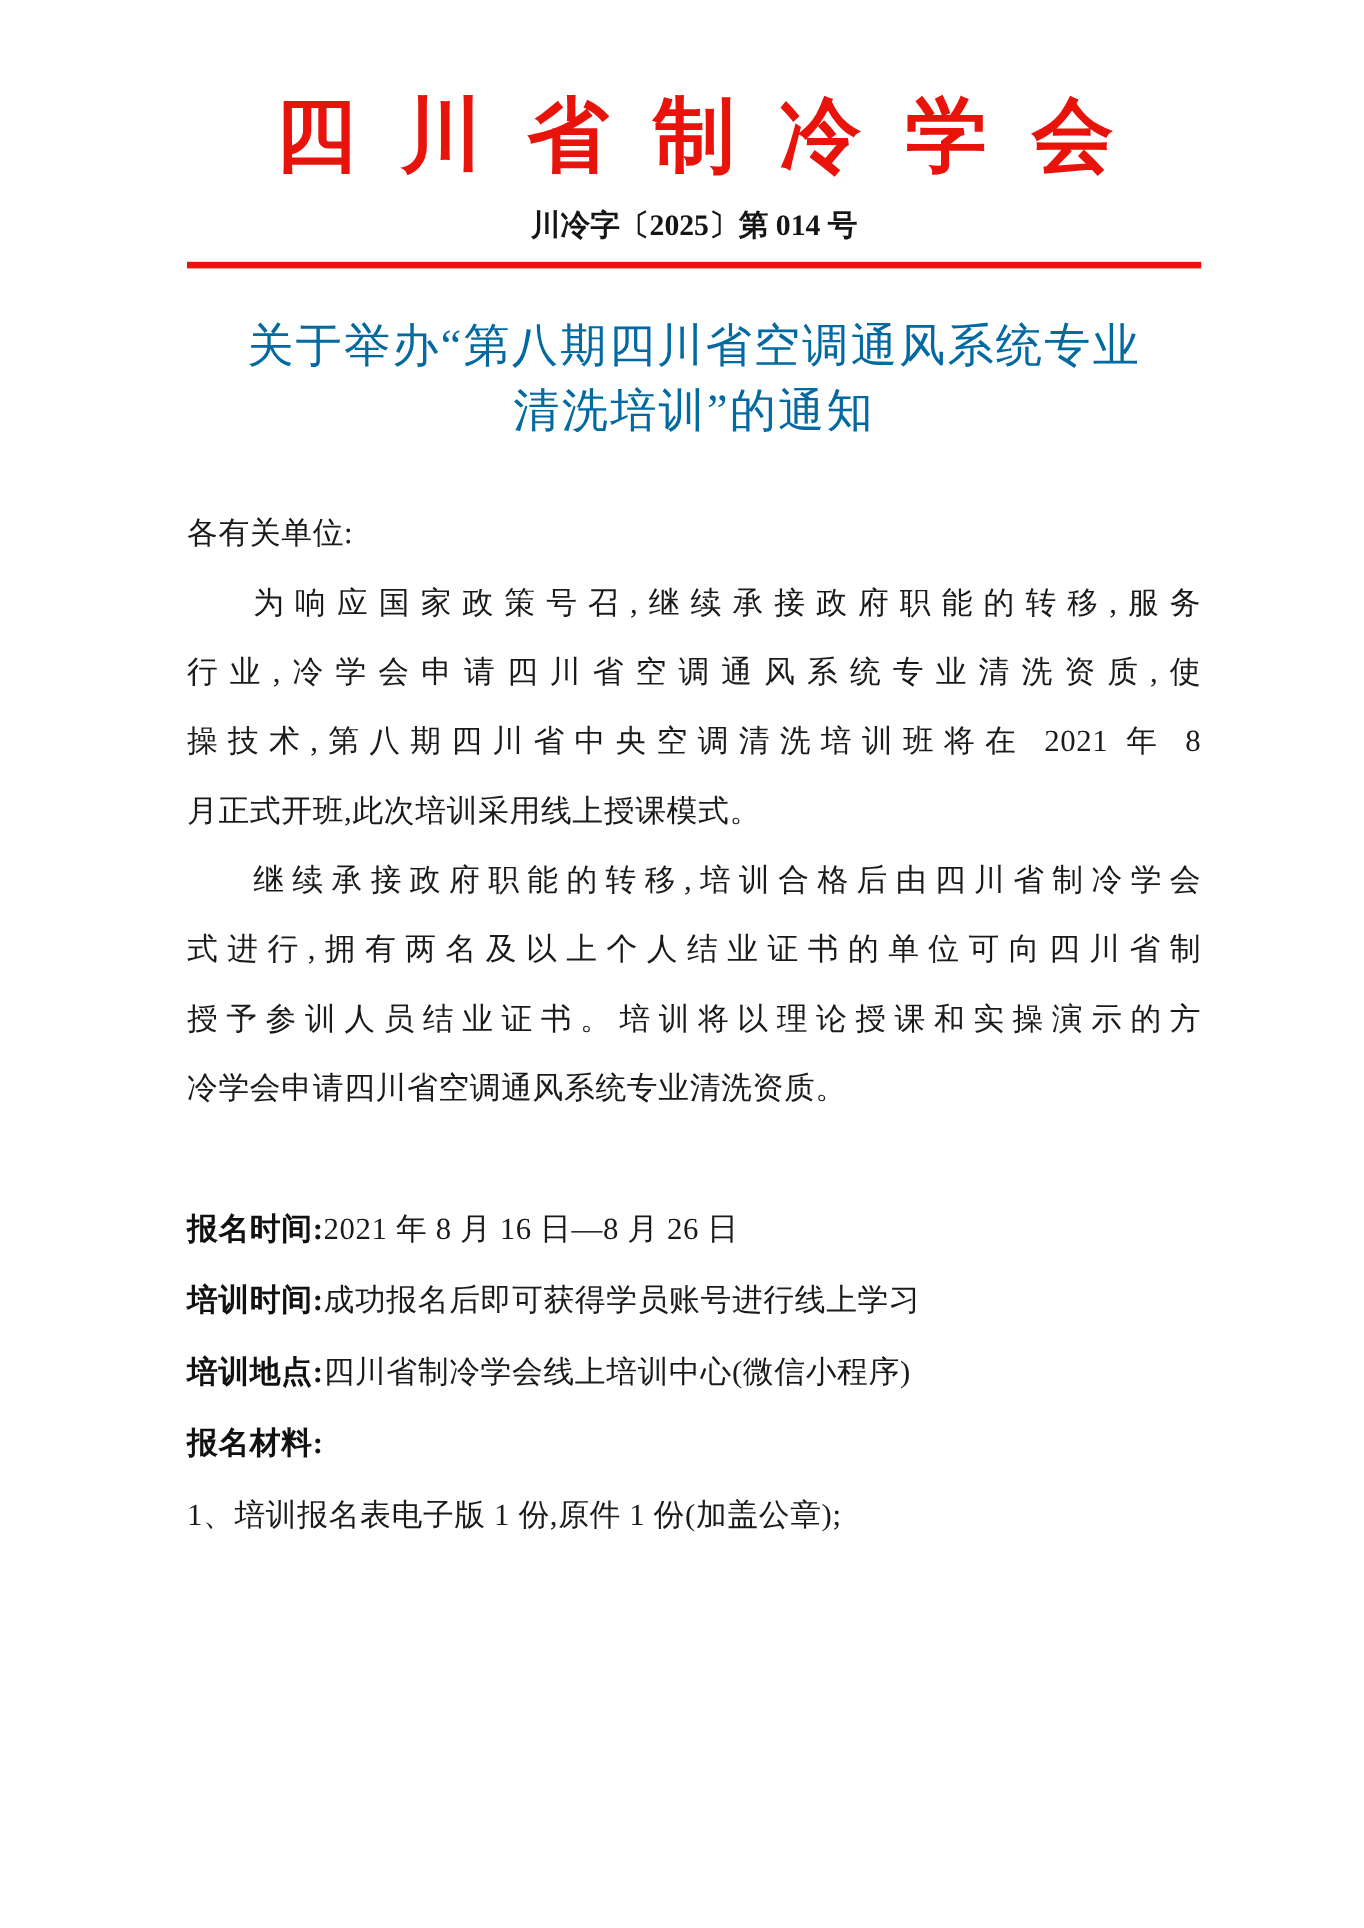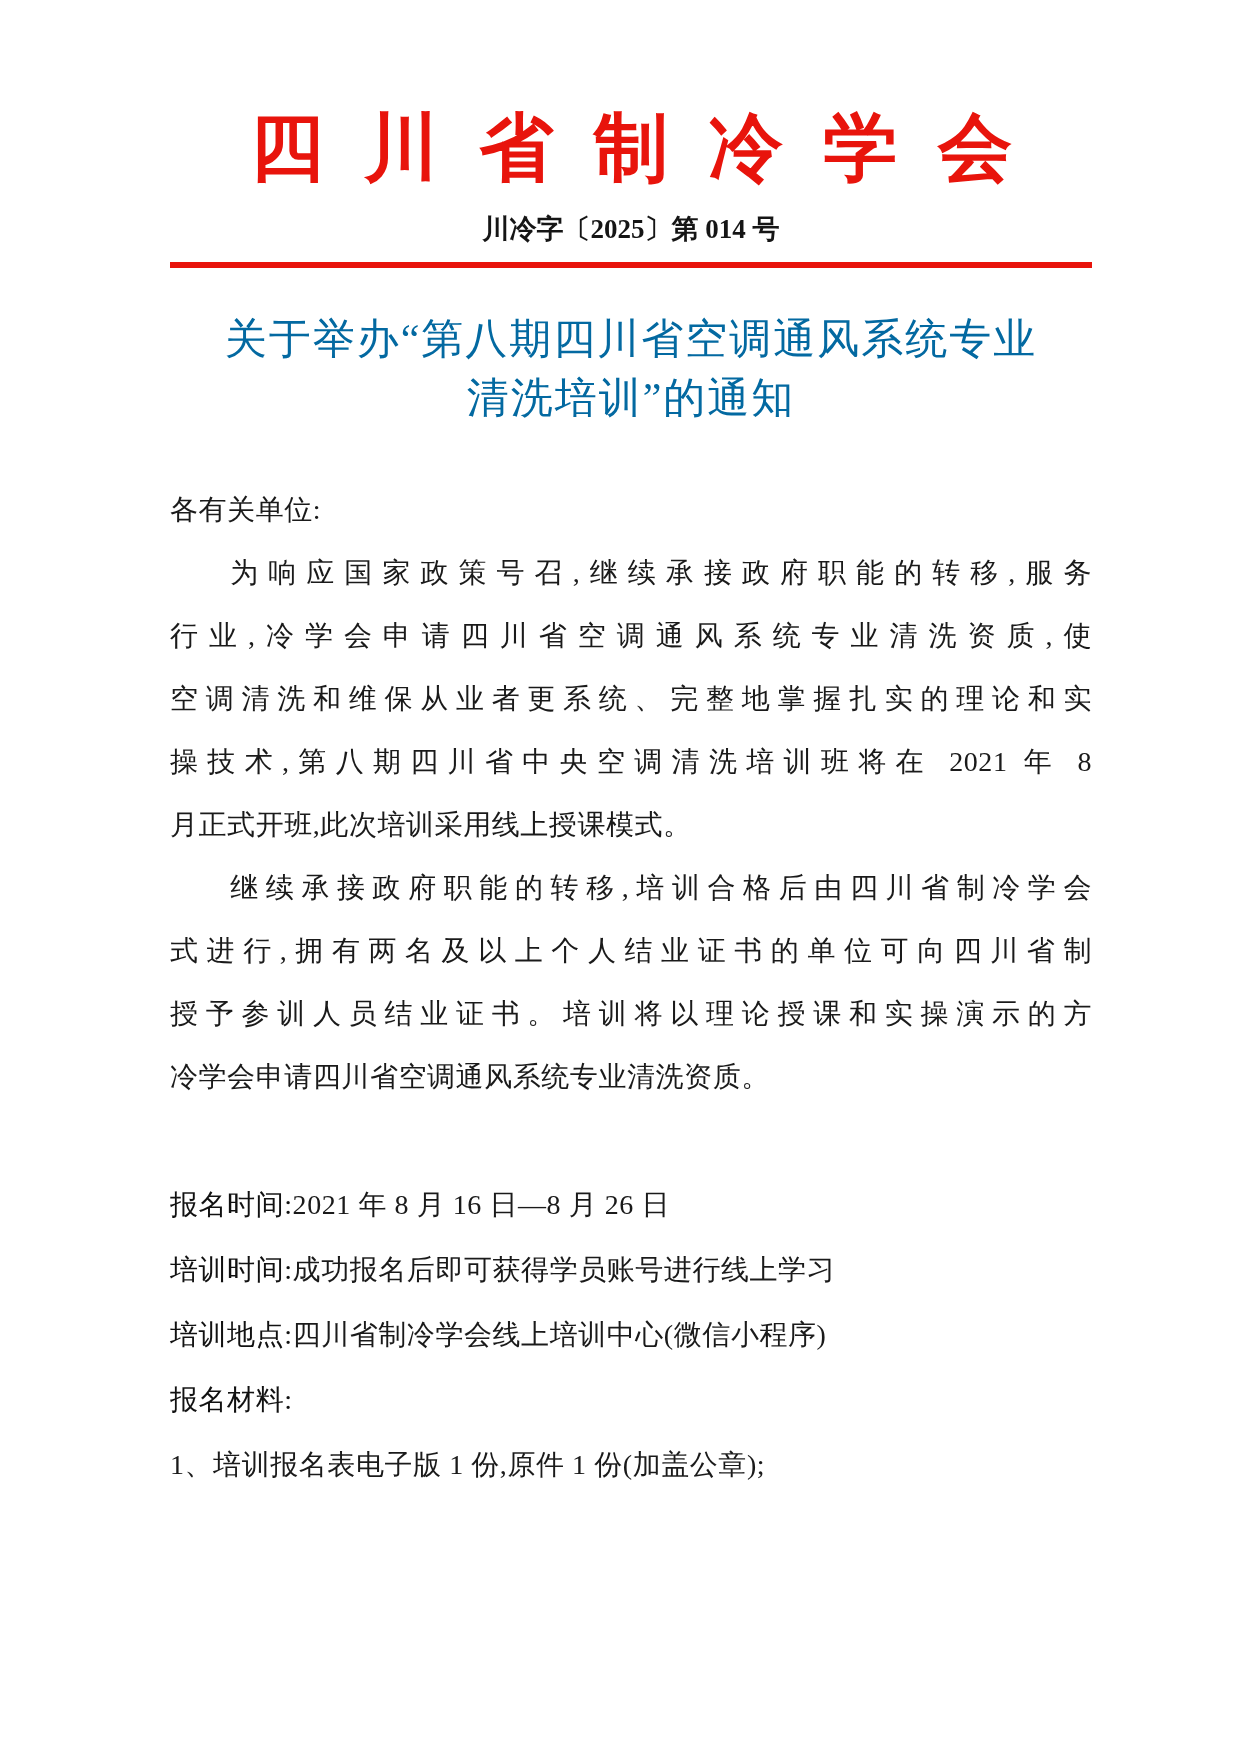--- a/index.html
+++ b/index.html
@@ -8,21 +8,21 @@
     width: 1240px;
     height: 1753px;
     font-family: "Liberation Serif", "DejaVu Serif", serif;
     color: #1a1a1a;
     position: relative;
     overflow: hidden;
   }
   .page {
     width: 1240px;
     height: 1753px;
-    padding: 106px 148px 0 170px;
+    padding: 82px 148px 0 170px;
   }
   
   .org-name {
     font-size: 74px;
     font-weight: bold;
     text-align: center;
     letter-spacing: 0.55em;
     text-indent: 0.55em;
     line-height: 1.15;
     white-space: nowrap;
@@ -59,21 +59,21 @@
     white-space: normal;
   }
   .full {
     text-align: justify;
     text-align-last: justify;
   }
   .indent { text-indent: 2.15em; font-family: Liberation Serif, serif; }
   
   .info-block { margin-top: 64px; }
   .info-block .line { line-height: 65px; }
-  .label { font-weight: normal; color: #111; }
+  .label { font-weight: bold; color: #111; }
   .material-line { margin-top: 0; }
 </style>
 </head>
 <body>
 
 <div class="page">
 
   <div class="org-name" style="color: rgb(232, 20, 12);">四川省制冷学会</div>
 
   <div class="doc-number">川冷字〔2025〕第 014 号</div>
@@ -83,21 +83,20 @@
   <h1 class="doc-title">
     <span class="t-line">关于举办“第八期四川省空调通风系统专业</span>
     <span class="t-line">清洗培训”的通知</span>
   </h1>
 
   <div class="body-block">
     <div class="line">各有关单位:</div>
 
     <div class="line full indent">为响应国家政策号召,继续承接政府职能的转移,服务</div>
     <div class="line full">行业,冷学会申请四川省空调通风系统专业清洗资质,使</div>
-    <div class="line full">空调清洗和维保从业者更系统、完整地掌握扎实的理论和实</div>
     <div class="line full">操技术,第八期四川省中央空调清洗培训班将在 2021 年 8</div>
     <div class="line">月正式开班,此次培训采用线上授课模式。</div>
 
     <div class="line full indent">继续承接政府职能的转移,培训合格后由四川省制冷学会</div>
     <div class="line full">式进行,拥有两名及以上个人结业证书的单位可向四川省制</div>
     <div class="line full">授予参训人员结业证书。培训将以理论授课和实操演示的方</div>
     <div class="line">冷学会申请四川省空调通风系统专业清洗资质。</div>
   </div>
 
   <div class="info-block">

